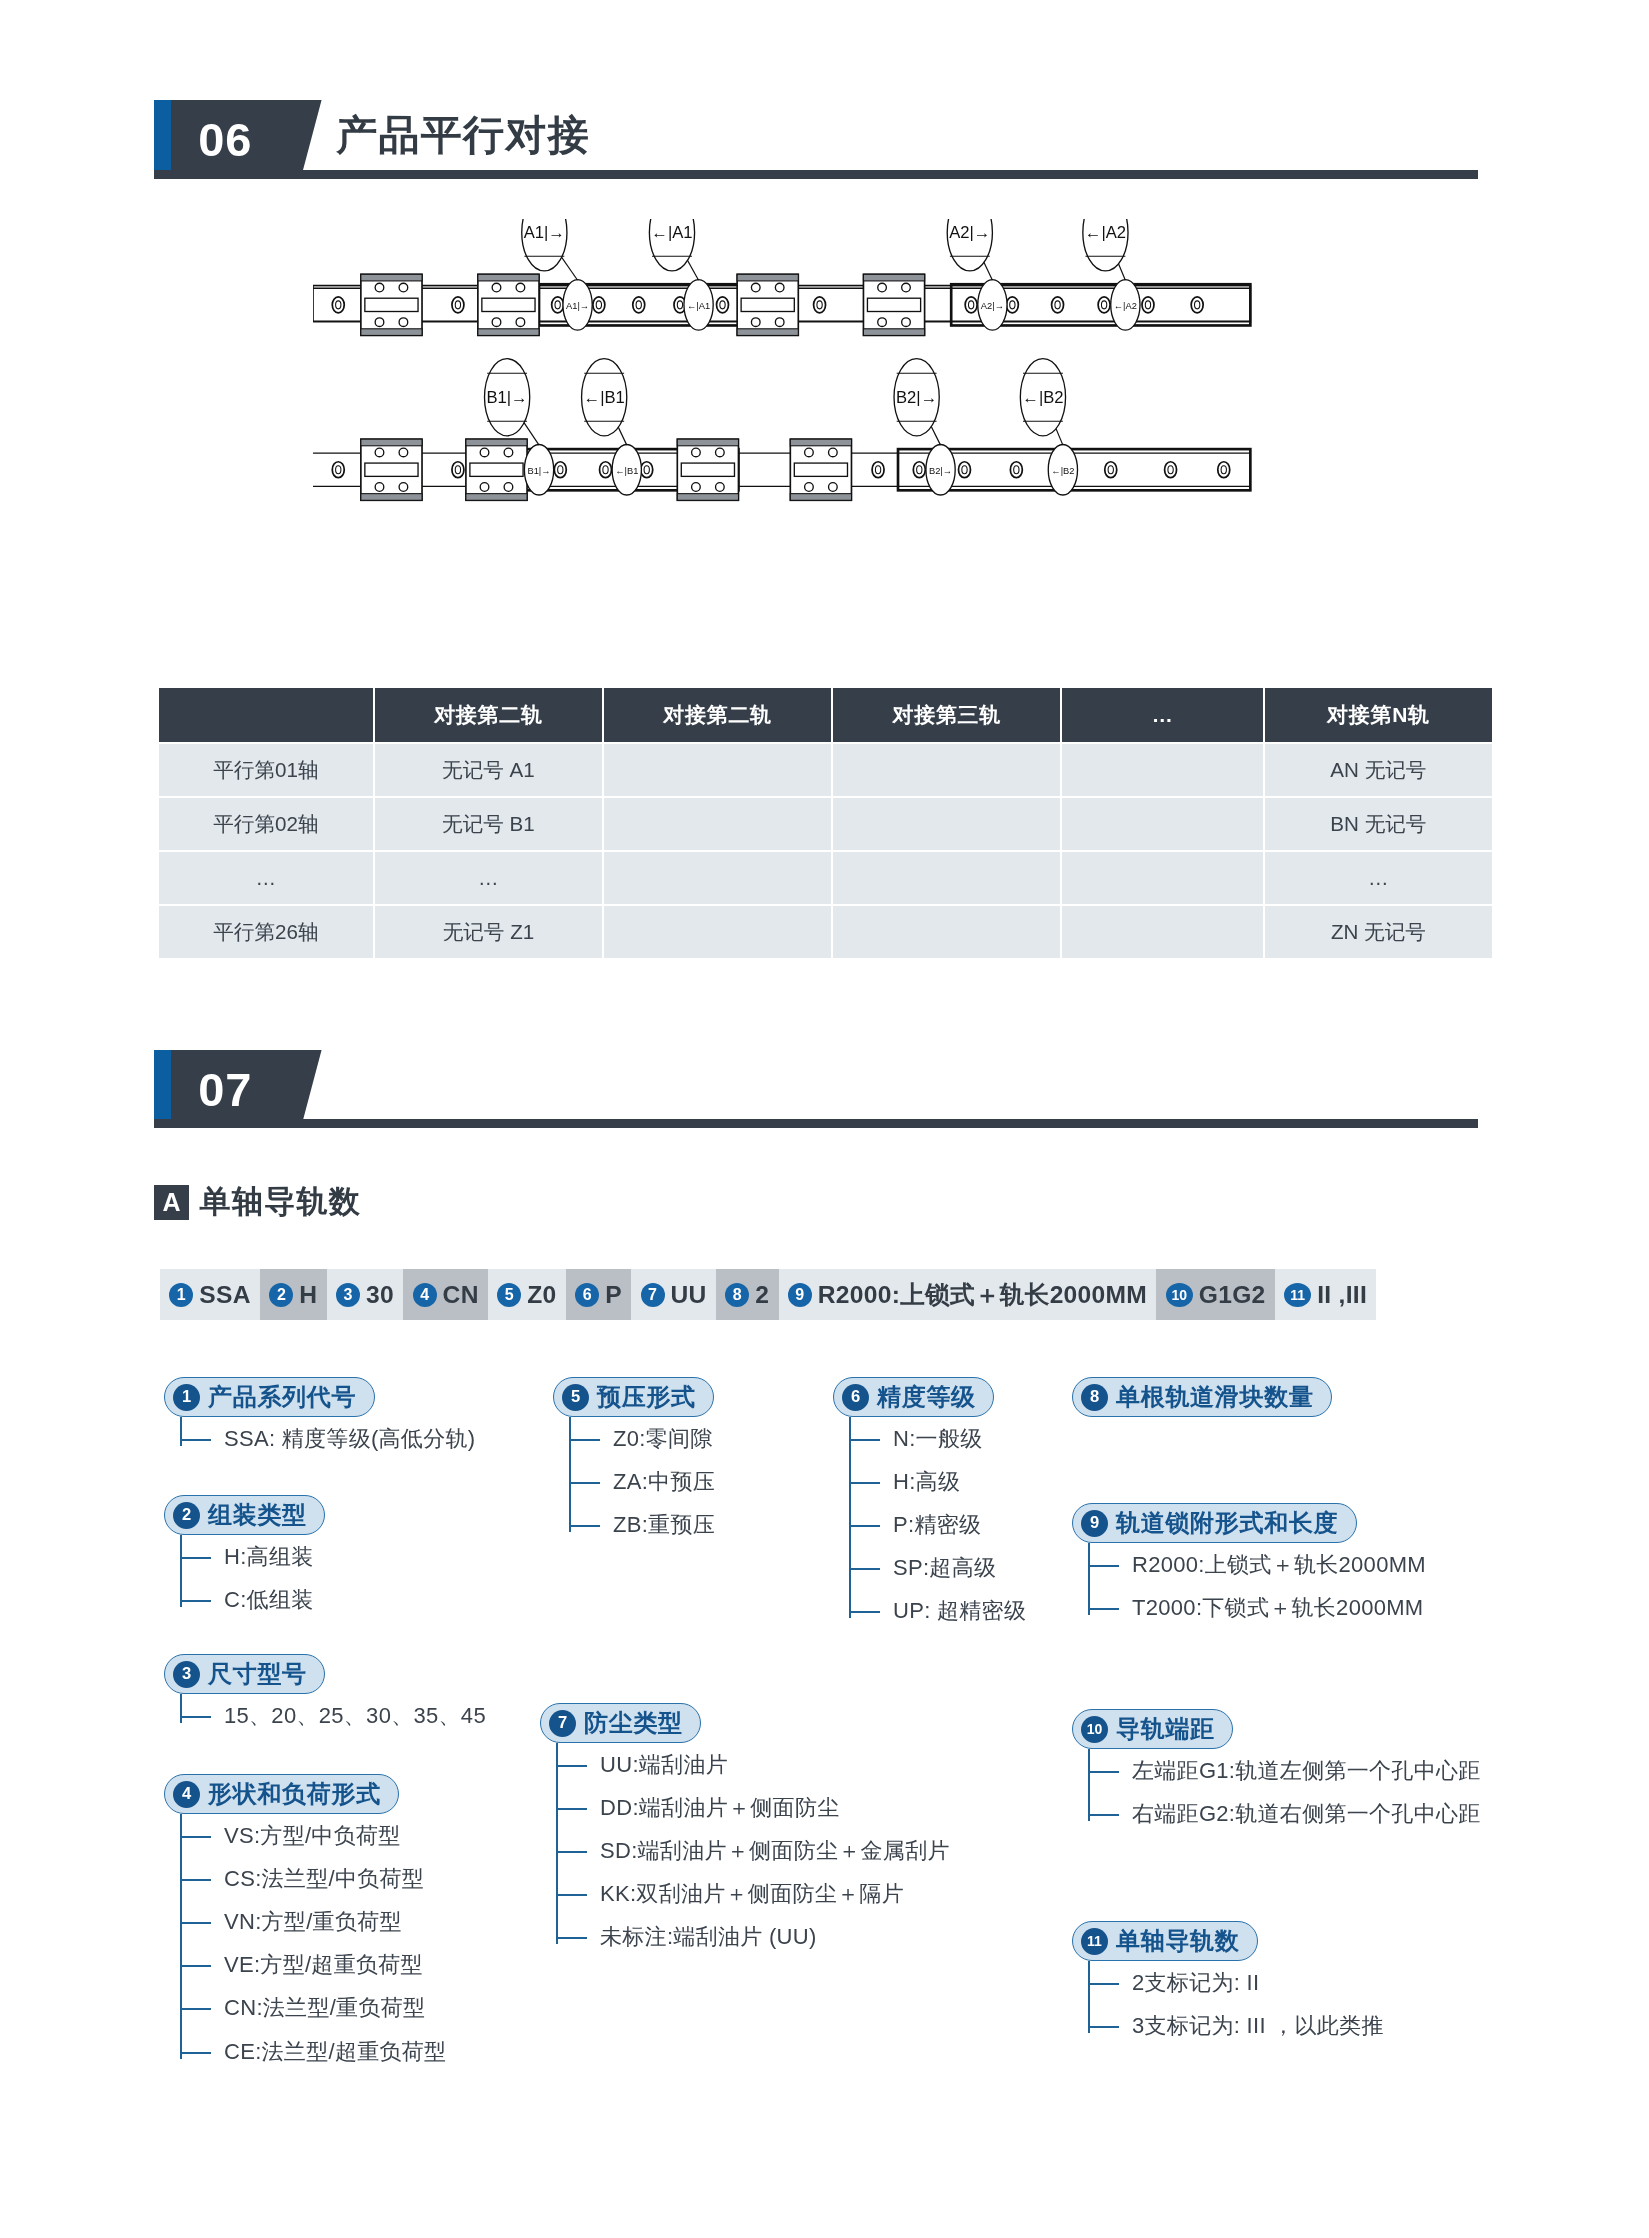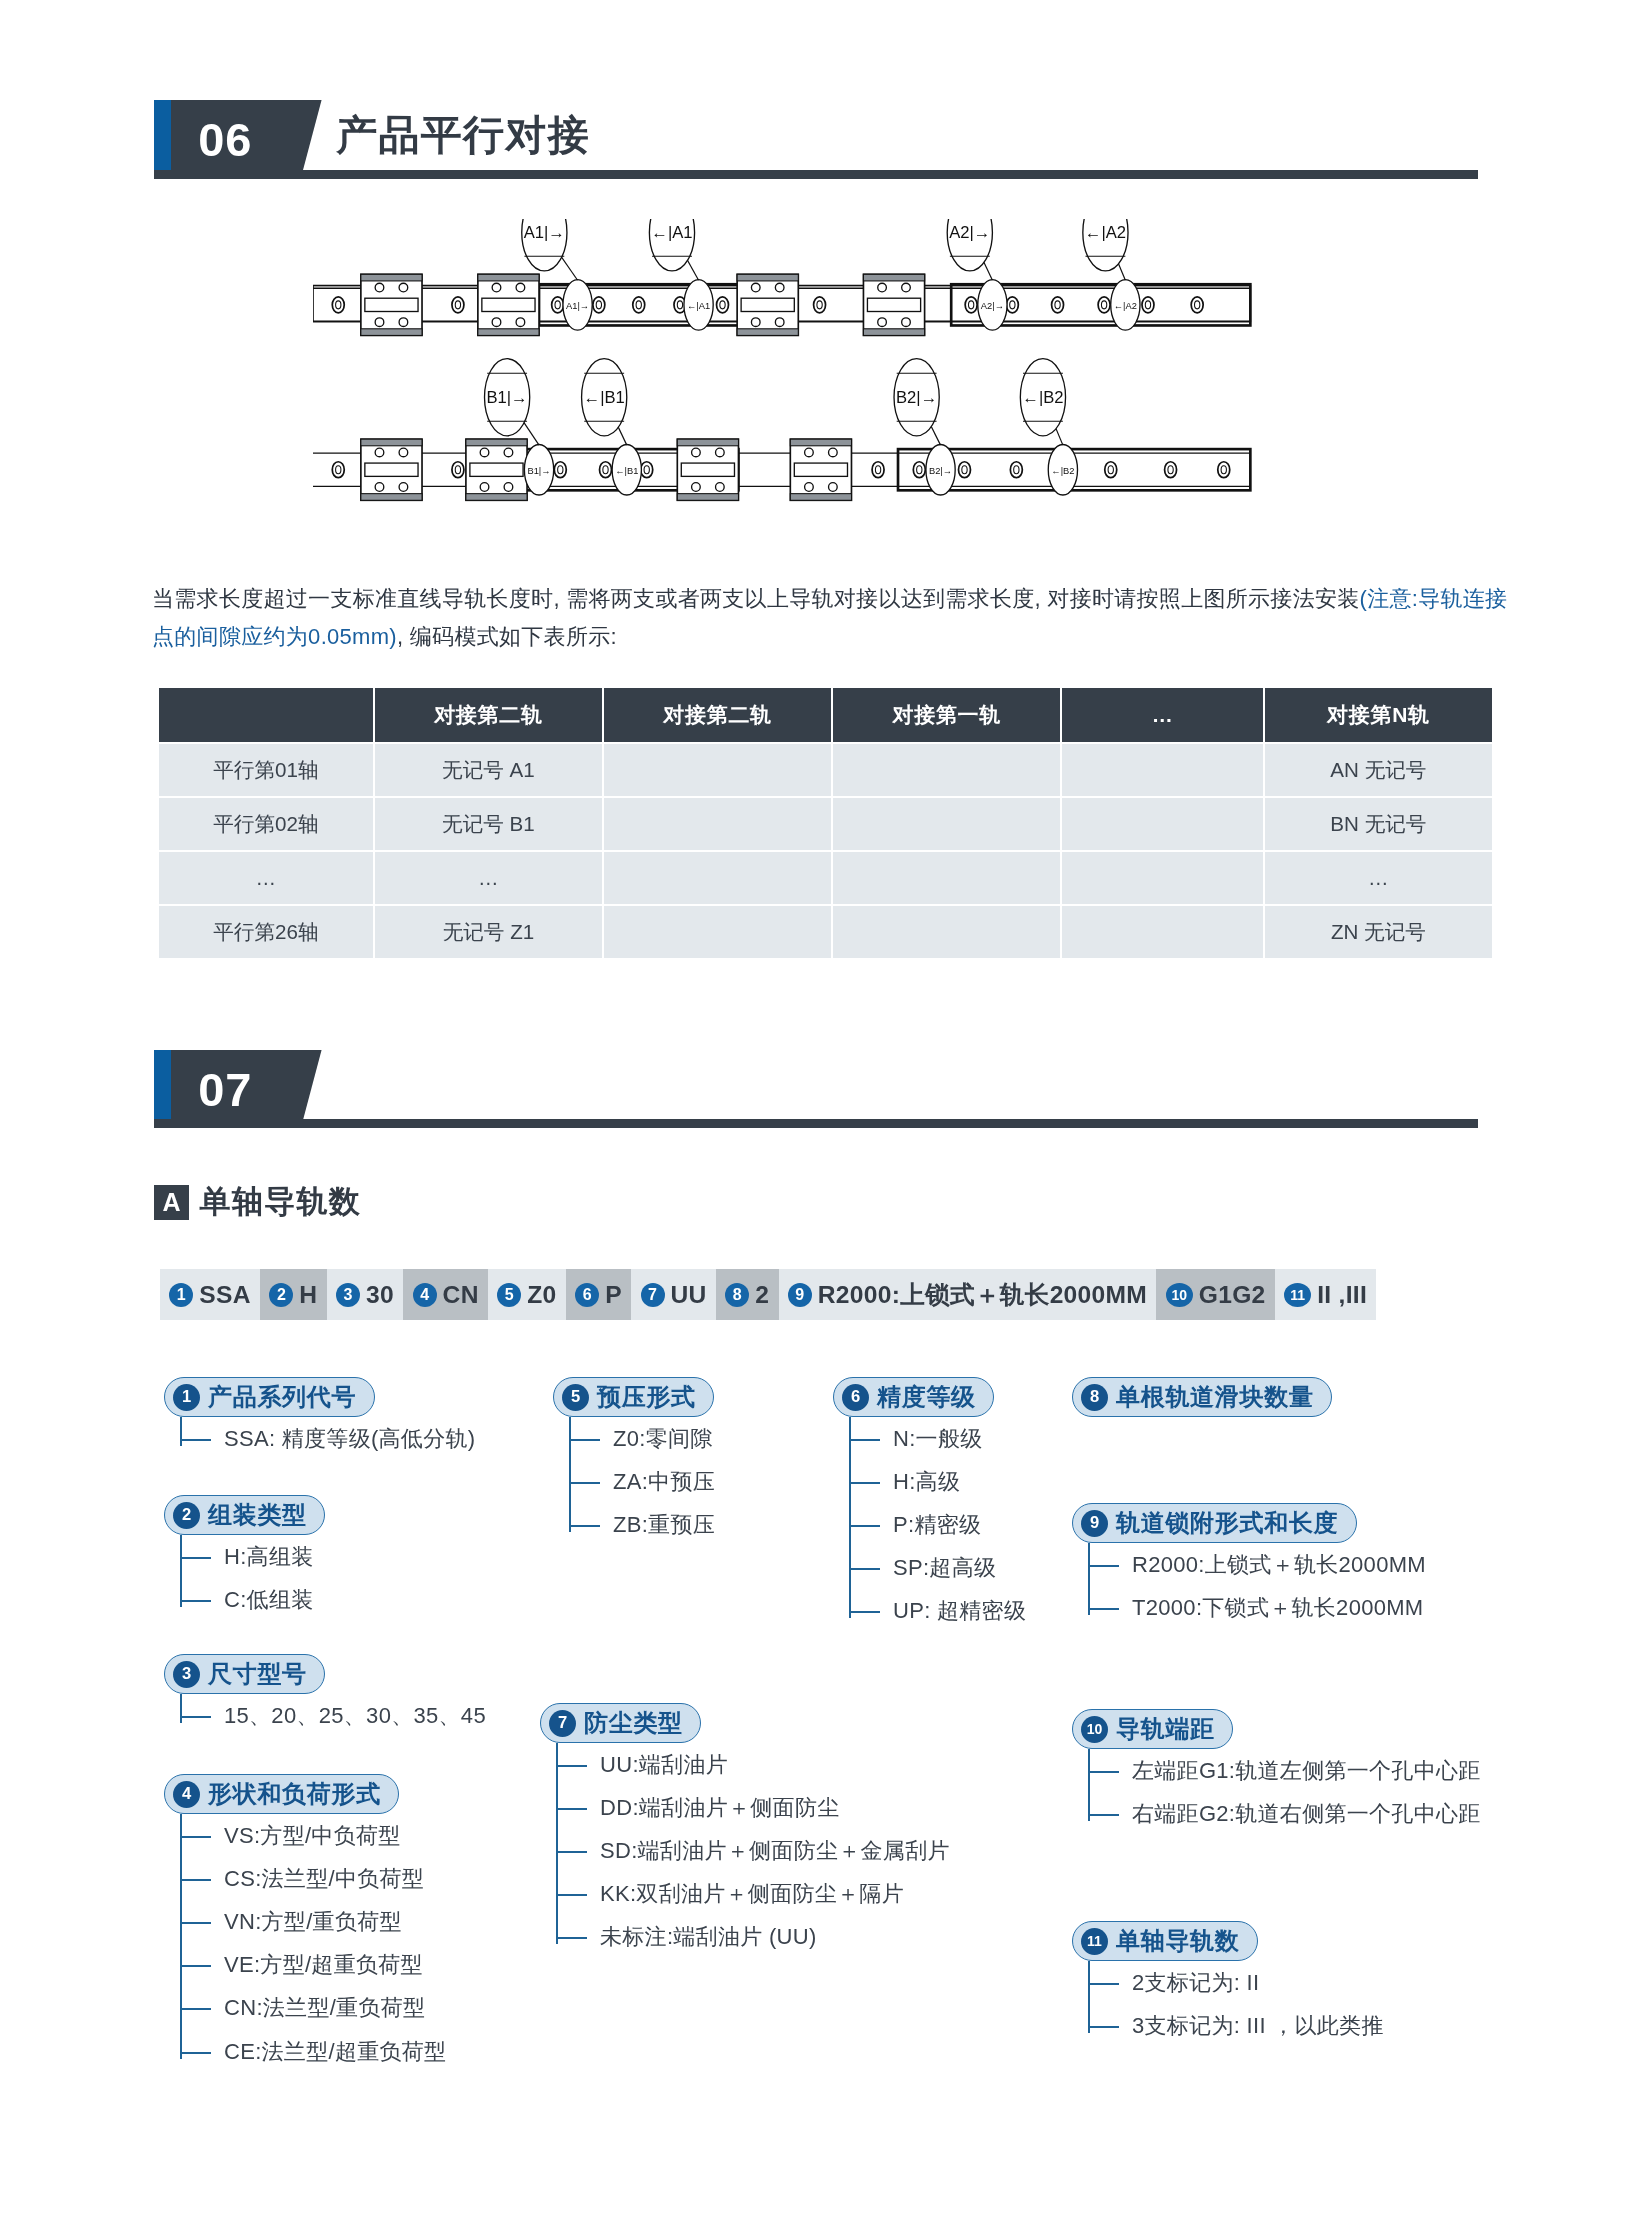--- a/index.html
+++ b/index.html
@@ -310,29 +310,28 @@
         <g transform="translate(1098,-38)">
           <ellipse cx="0" cy="58" rx="34" ry="58" fill="#fff" stroke="#111" stroke-width="2"></ellipse>
           <line x1="-30" y1="22" x2="30" y2="22" stroke="#111" stroke-width="1.6"></line>
           <line x1="-30" y1="94" x2="30" y2="94" stroke="#111" stroke-width="1.6"></line>
           <text x="0" y="66" font-family="Liberation Sans, sans-serif" font-size="25" text-anchor="middle" fill="#111">←|B2</text>
         </g>
       </g>
     </svg>
   </div>
 
-  <div class="para"><span>当需求长度超过一支标准直线导轨长度时, 需将两支或者两支以上导轨对接以达到需求长度, 对接时请按照上图所示接法安装</span><span class="hl">(注意:导轨连接点的间隙应约为0.05mm)</span><span>, 编码模式如下表所示:</span></div>
 
   <table class="tbl">
     <thead>
       <tr>
         <th class="c0"></th>
         <th class="c1">对接第二轨</th>
         <th class="c2">对接第二轨</th>
-        <th class="c3">对接第一轨</th>
+        <th class="c3">对接第三轨</th>
         <th class="c4">…</th>
         <th class="c5">对接第N轨</th>
       </tr>
     </thead>
     <tbody>
       <tr>
         <td>平行第01轴</td>
         <td>无记号 A1</td>
         <td></td>
         <td></td>

